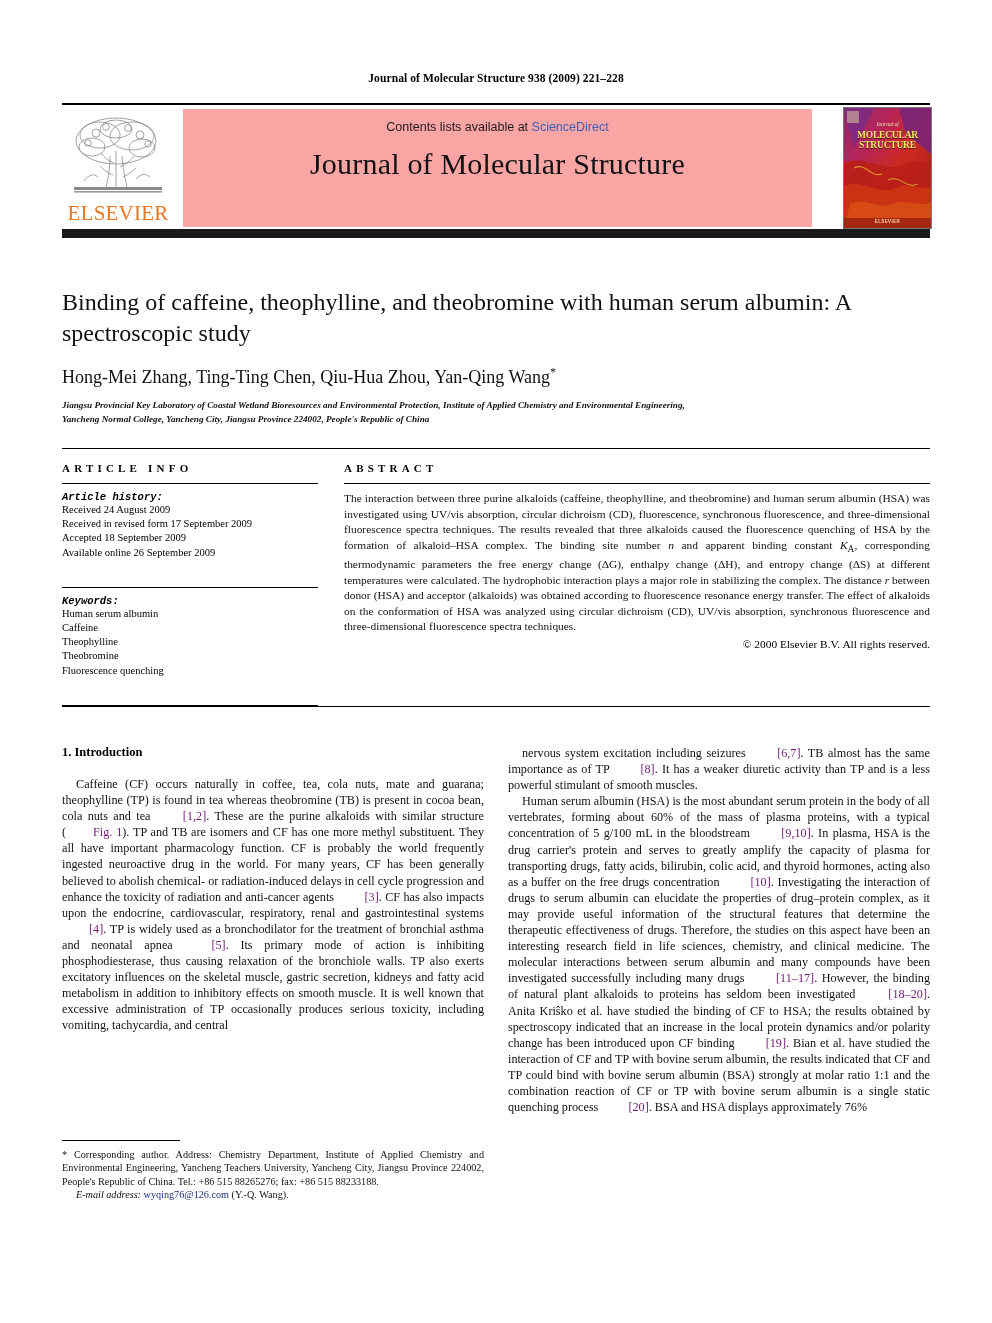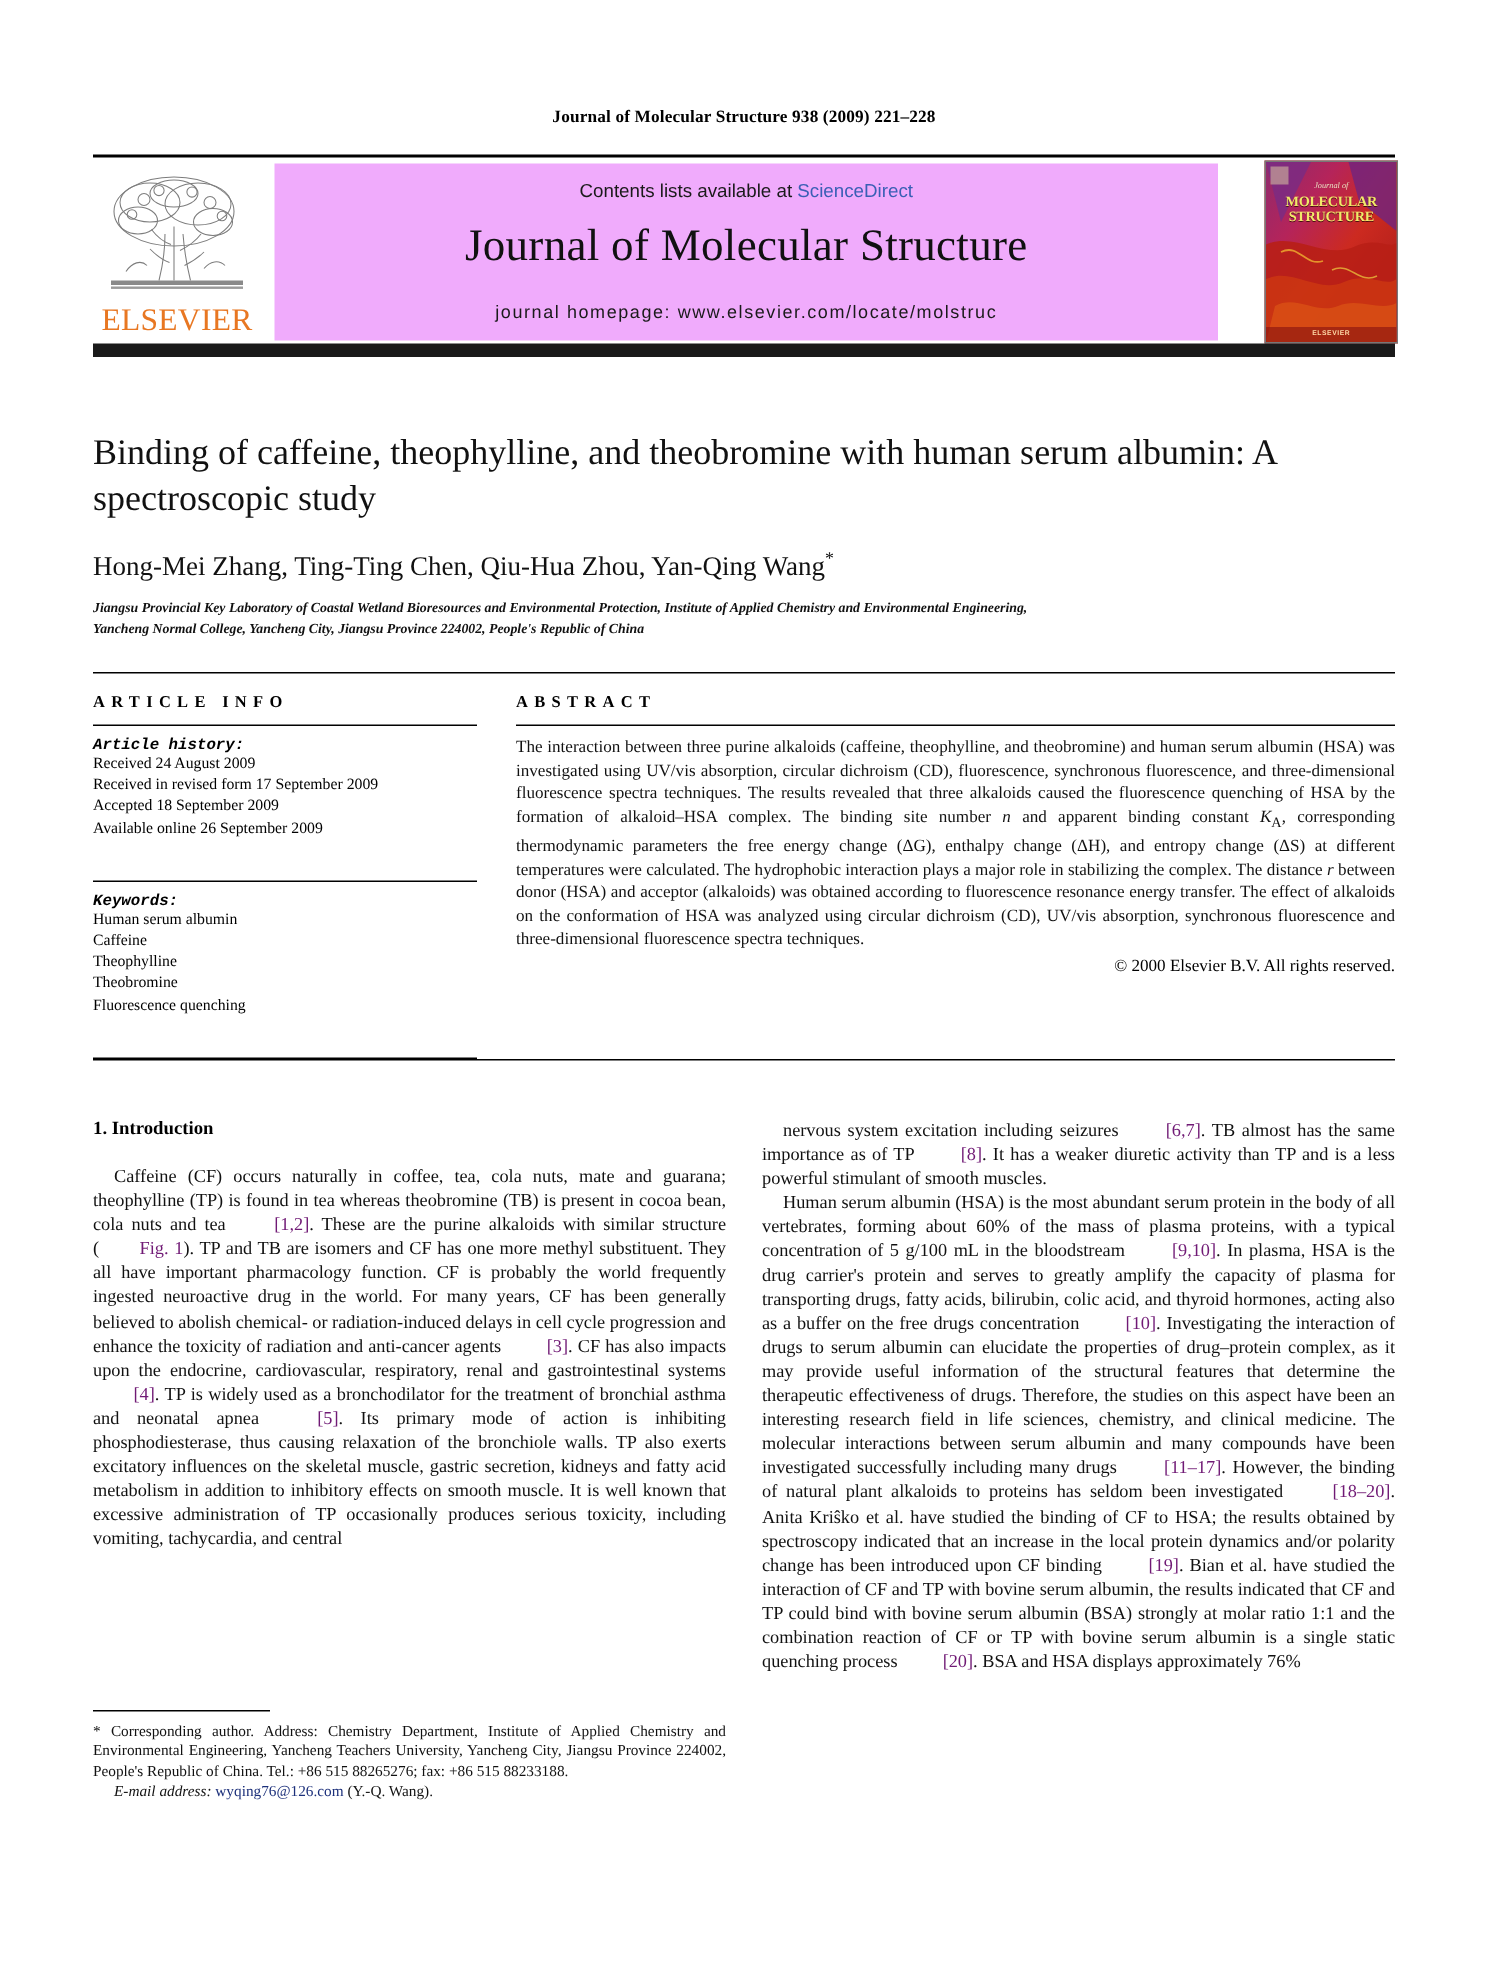--- a/index.html
+++ b/index.html
@@ -75,21 +75,21 @@
     color: #E87722;
     font-family: "Liberation Serif", serif;
     font-size: 21px;
     letter-spacing: 0.2px;
   }
   .center-panel {
     position: absolute;
     left: 121px; top: 6px;
     width: 629px;
     height: 118px;
-    background: #f0abfc;
+    background: #fca5a5;
   }
   .contents-line {
     position: absolute;
     left: 0; top: 11px;
     width: 629px;
     text-align: center;
     font-family: "Liberation Sans", sans-serif;
     font-size: 12.5px;
     color: #1a1a1a;
   }
@@ -352,21 +352,20 @@
         <rect x="4" y="80" width="88" height="1.6" fill="#9a9a9a"></rect>
       </svg>
       <div class="elsevier-word">ELSEVIER</div>
     </div>
 
     <div class="center-panel">
       <div class="contents-line">
         <span>Contents lists available at </span><span class="sd-link">ScienceDirect</span>
       </div>
       <div class="journal-title">Journal of Molecular Structure</div>
-      <div class="homepage-line">journal homepage: www.elsevier.com/locate/molstruc</div>
     </div>
 
     <div class="cover-thumb">
       <svg class="cover-inner" viewBox="0 0 87 120" preserveAspectRatio="none">
         <defs>
           <linearGradient id="cg" x1="0" y1="0" x2="1" y2="1">
             <stop offset="0%" stop-color="#8e2a6e"></stop>
             <stop offset="28%" stop-color="#b5245a"></stop>
             <stop offset="55%" stop-color="#cc2a20"></stop>
             <stop offset="100%" stop-color="#a01818"></stop>

